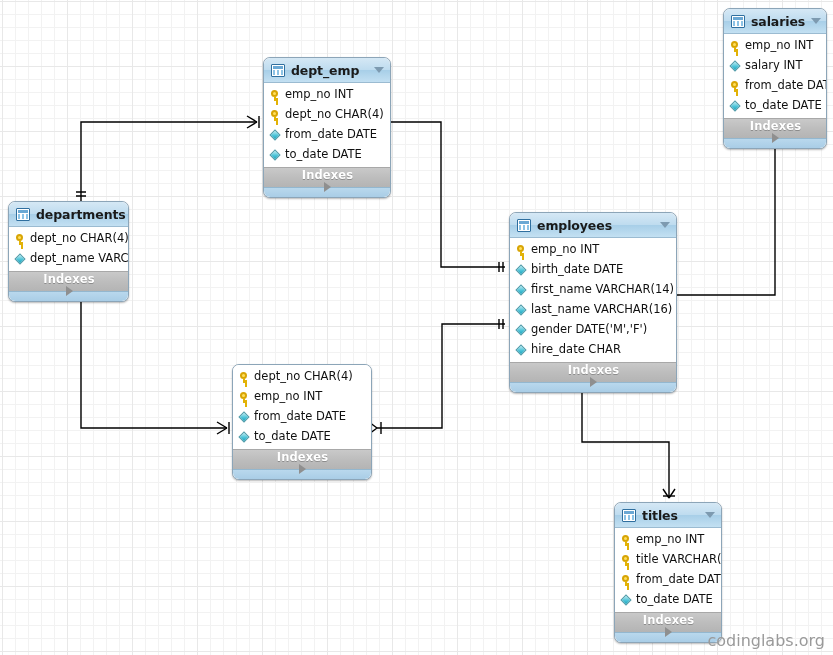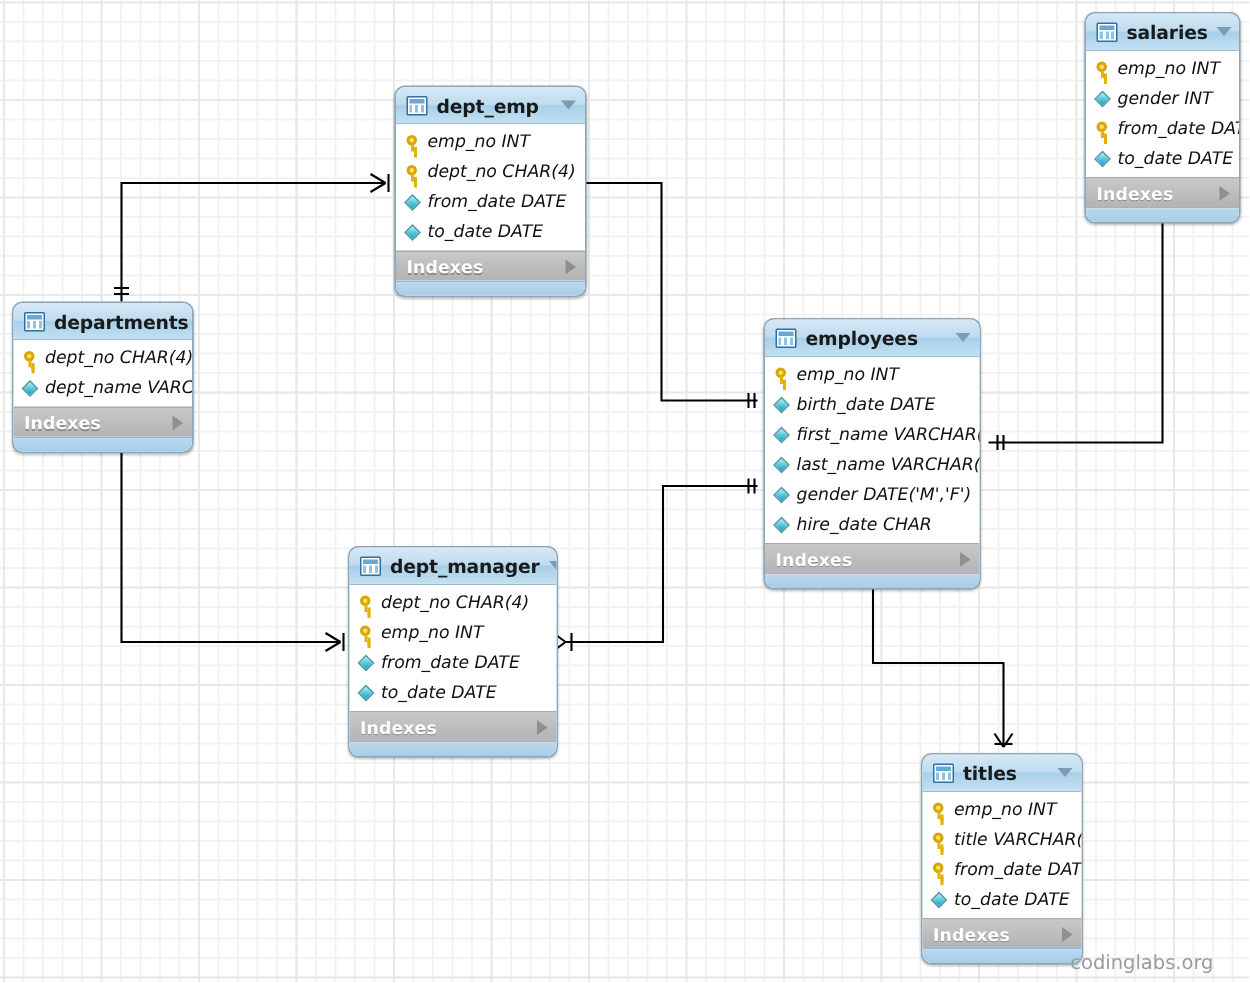--- a/index.html
+++ b/index.html
@@ -103,21 +103,20 @@
   .tbl-cols {
     background: #ffffff;
     padding: 2px 0 2px 0;
   }
   .col-row {
     display: flex;
     align-items: center;
     height: 20px;
     padding-left: 6px;
     white-space: nowrap;
-    font-style: italic;
   }
   .col-icon {
     width: 11px;
     height: 11px;
     flex: 0 0 auto;
     margin-right: 4px;
     position: relative;
   }
   
   .icon-key::before {
@@ -154,20 +153,21 @@
     color: #101010;
     line-height: 1;
   }
   .tbl-indexes {
     height: 19px;
     display: flex;
     align-items: center;
     padding: 0 6px 0 7px;
     background: linear-gradient(to bottom, #c9c9c9 0%, #bdbdbd 50%, #b4b4b4 100%);
     border-top: 1px solid #a8a8a8;
+    flex-direction: column;
   }
   .idx-label {
     font-size: 11.5px;
     font-weight: bold;
     color: #ffffff;
     text-shadow: 0 1px 0 rgba(0,0,0,0.25);
     flex: 1 1 auto;
     letter-spacing: 0.1px;
   }
   .idx-arrow {
@@ -180,23 +180,23 @@
   .tbl-footer {
     height: 9px;
     background: linear-gradient(to bottom, #b9d8ed 0%, #a9cde6 100%);
     border-top: 1px solid #93b7cf;
     border-bottom-left-radius: 6px;
     border-bottom-right-radius: 6px;
   }
 
   .watermark {
     position: absolute;
-    right: 24px;
+    right: 8px;
     bottom: 5px;
-    font-size: 13px;
+    font-size: 16px;
     color: #9a9a9a;
     z-index: 8;
     white-space: nowrap;
   }
 </style>
 </head>
 <body>
 
 <div id="canvas">
 
@@ -284,34 +284,34 @@
             <span class="col-icon icon-diamond"></span>
             <span class="col-name">to_date DATE</span>
           </div>
         </div>
         <div class="tbl-indexes">
           <span class="idx-label">Indexes</span>
           <span class="idx-arrow"></span>
         </div>
         <div class="tbl-footer"></div>
       </div>
-      <div class="table-box" style="left: 723px; top: 8px; width: 104px;">
+      <div class="table-box" style="left: 723px; top: 8px; width: 104px; text-align: right;">
         <div class="tbl-header">
           <span class="tbl-icon"></span>
           <span class="tbl-title">salaries</span>
           <span class="tbl-caret"></span>
         </div>
         <div class="tbl-cols">
           <div class="col-row">
             <span class="col-icon icon-key"></span>
             <span class="col-name">emp_no INT</span>
           </div>
           <div class="col-row">
             <span class="col-icon icon-diamond"></span>
-            <span class="col-name">gender INT</span>
+            <span class="col-name">salary INT</span>
           </div>
           <div class="col-row">
             <span class="col-icon icon-key"></span>
             <span class="col-name">from_date DATE</span>
           </div>
           <div class="col-row">
             <span class="col-icon icon-diamond"></span>
             <span class="col-name">to_date DATE</span>
           </div>
         </div>
@@ -336,21 +336,21 @@
             <span class="col-icon icon-diamond"></span>
             <span class="col-name">dept_name VARCHAR(40)</span>
           </div>
         </div>
         <div class="tbl-indexes">
           <span class="idx-label">Indexes</span>
           <span class="idx-arrow"></span>
         </div>
         <div class="tbl-footer"></div>
       </div>
-      <div class="table-box" style="left: 509px; top: 212px; width: 145px;">
+      <div class="table-box" style="left: 509px; top: 212px; width: 168px;">
         <div class="tbl-header">
           <span class="tbl-icon"></span>
           <span class="tbl-title">employees</span>
           <span class="tbl-caret"></span>
         </div>
         <div class="tbl-cols">
           <div class="col-row">
             <span class="col-icon icon-key"></span>
             <span class="col-name">emp_no INT</span>
           </div>
@@ -375,25 +375,20 @@
             <span class="col-name">hire_date CHAR</span>
           </div>
         </div>
         <div class="tbl-indexes">
           <span class="idx-label">Indexes</span>
           <span class="idx-arrow"></span>
         </div>
         <div class="tbl-footer"></div>
       </div>
       <div class="table-box" style="left: 232px; top: 364px; width: 140px;">
-        <div class="tbl-header">
-          <span class="tbl-icon"></span>
-          <span class="tbl-title">dept_manager</span>
-          <span class="tbl-caret"></span>
-        </div>
         <div class="tbl-cols">
           <div class="col-row">
             <span class="col-icon icon-key"></span>
             <span class="col-name">dept_no CHAR(4)</span>
           </div>
           <div class="col-row">
             <span class="col-icon icon-key"></span>
             <span class="col-name">emp_no INT</span>
           </div>
           <div class="col-row">

